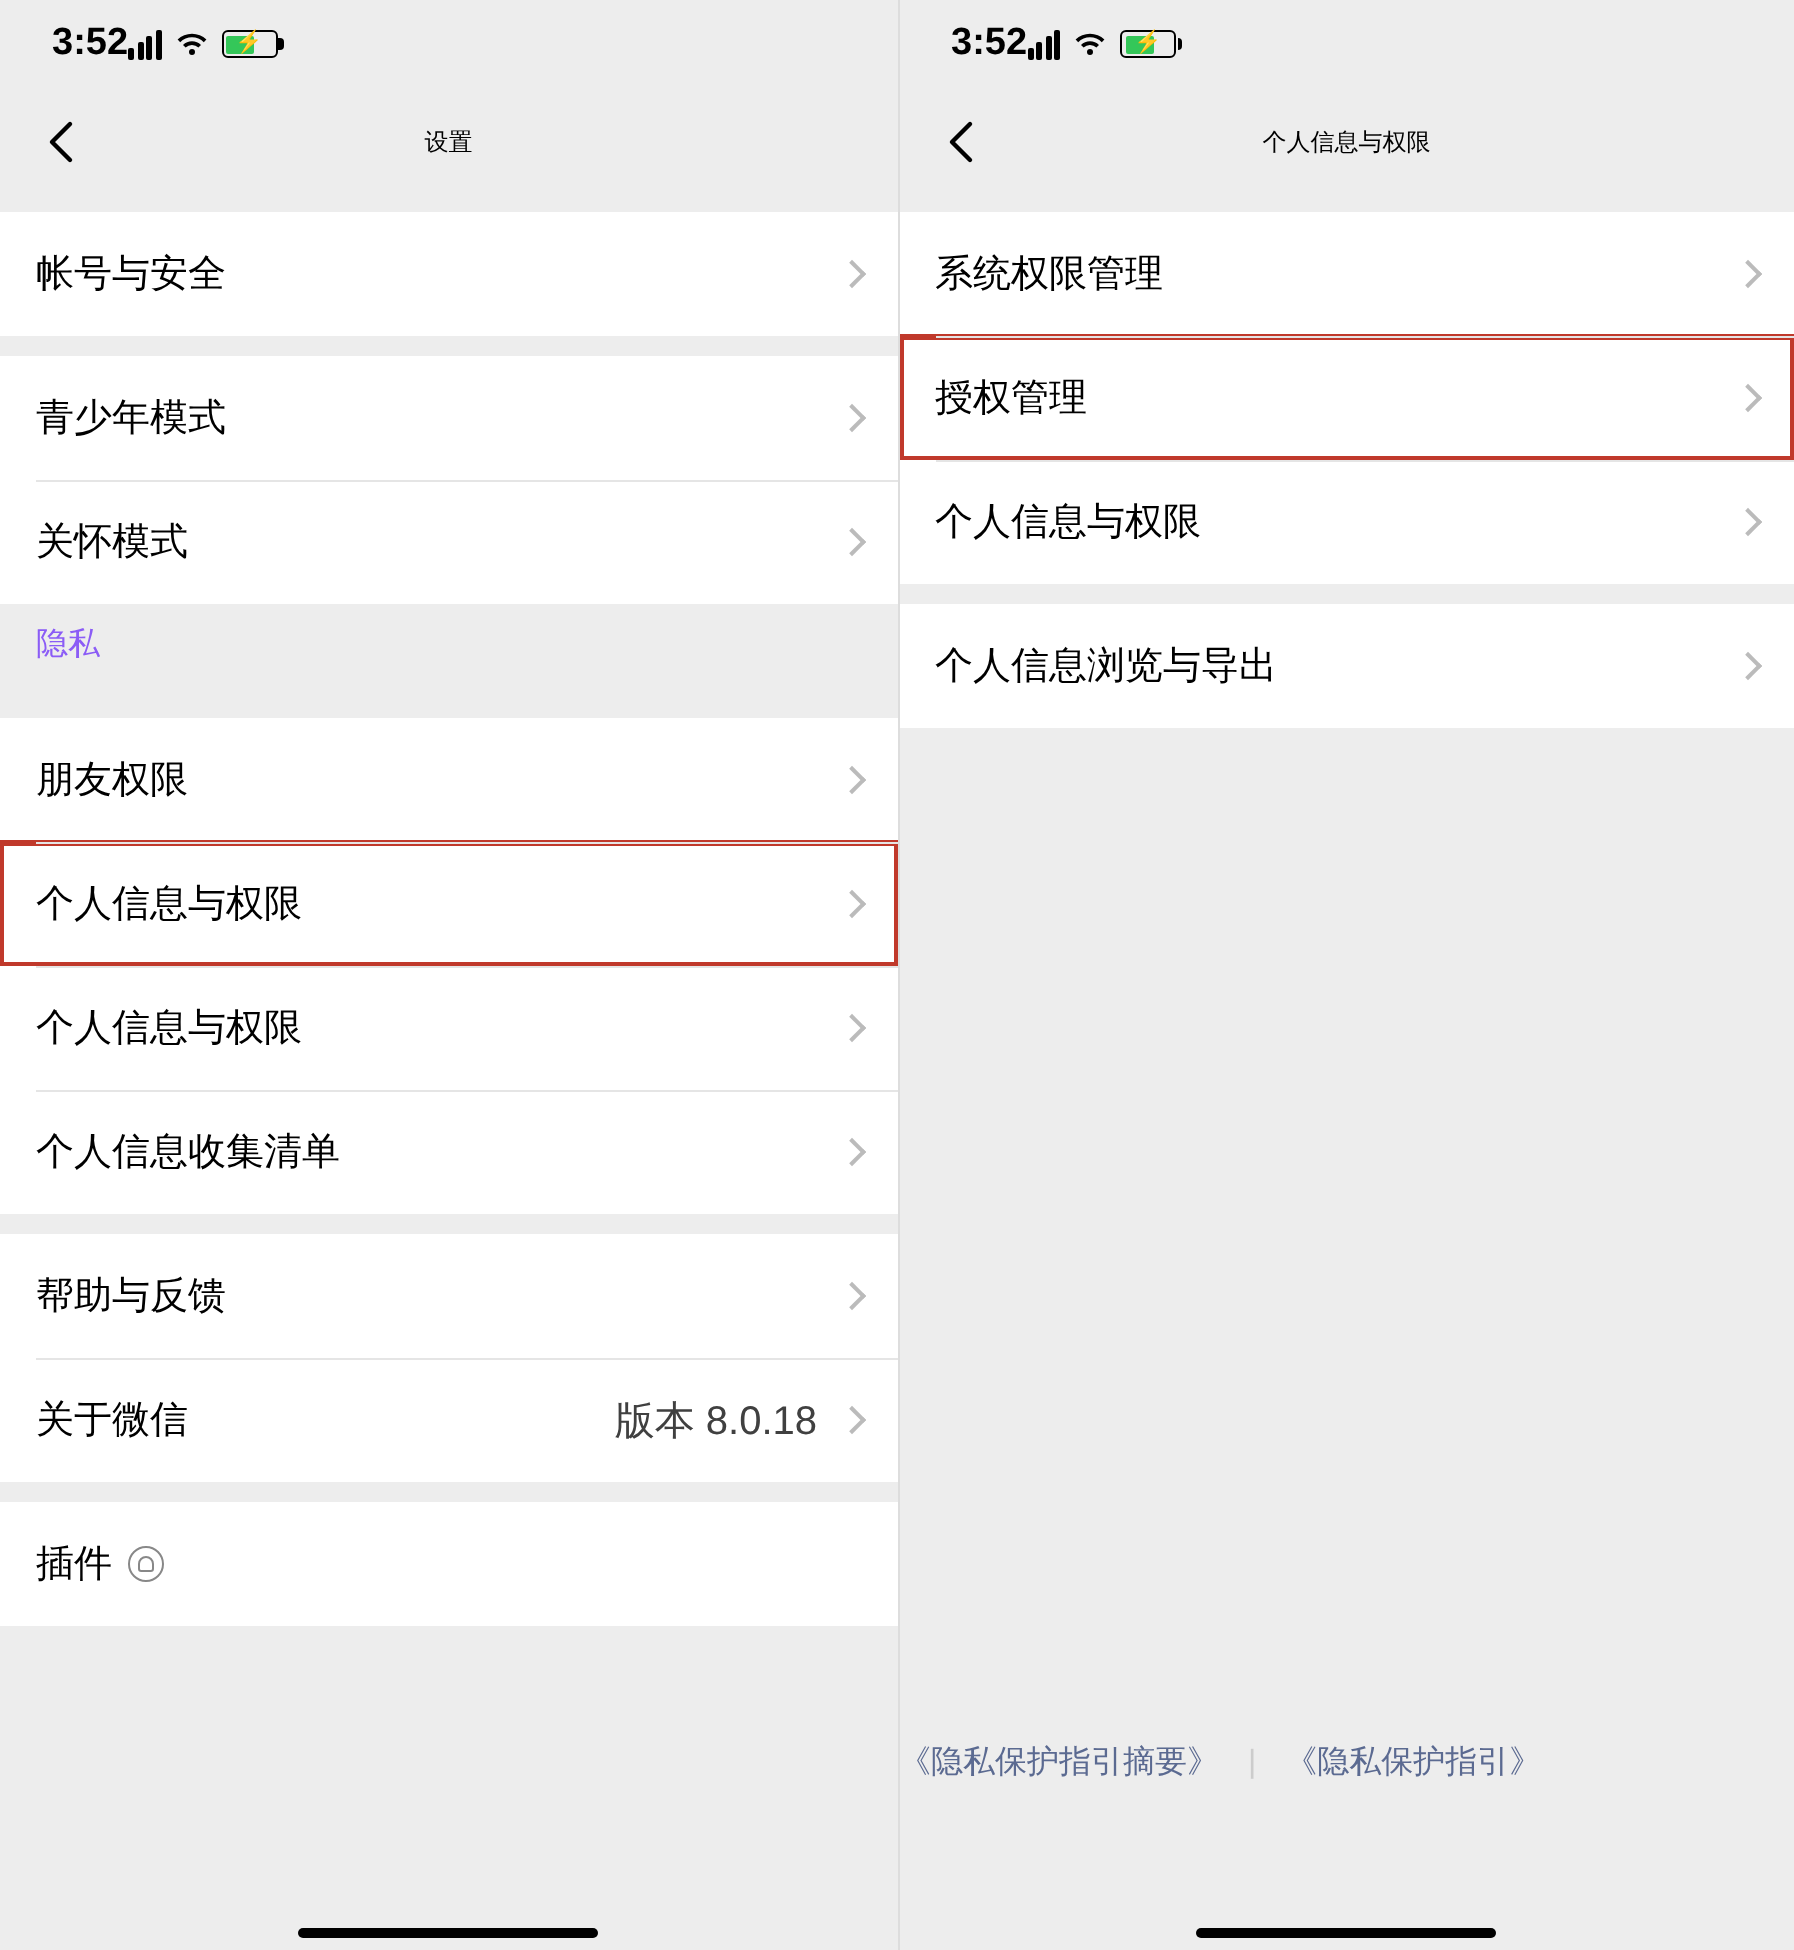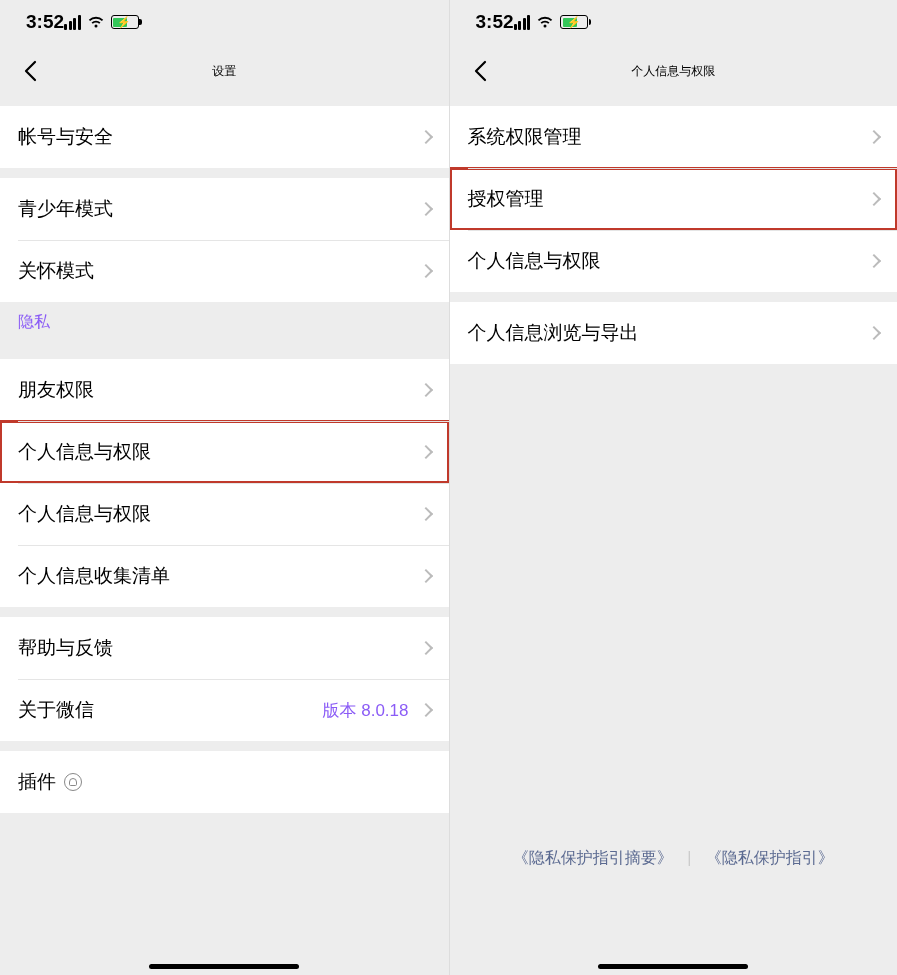--- a/index.html
+++ b/index.html
@@ -72,21 +72,21 @@
     position: relative;
   }
   .row + .row::before {
     content: "";
     position: absolute;
     top: 0; left: 18px; right: 0;
     height: 1px;
     background: #e5e5e5;
   }
   .row-label { flex: 1; font-size: 19px; color: #000; }
-  .row-sub { font-size: 17px; color: #8b5cf6; margin-right: 6px; }
+  .row-sub { font-size: 20px; color: #404040; margin-right: 6px; }
   .chevron {
     width: 10px; height: 10px;
     border-top: 2px solid #bbb;
     border-right: 2px solid #bbb;
     transform: rotate(45deg);
     margin-left: 6px;
   }
   .highlight-box {
     outline: 3px solid #c0392b;
     outline-offset: -2px;
@@ -95,23 +95,22 @@
   .home-indicator {
     position: absolute;
     bottom: 6px; left: 50%;
     transform: translateX(-50%);
     width: 150px; height: 5px;
     background: #000;
     border-radius: 3px;
   }
   .footer-links {
     position: absolute;
-    bottom: 106px;
+    bottom: 83px;
     left: 0; right: 0;
-    text-align: center;
     font-size: 16px;
     color: #5b6a91;
   }
   .footer-links .sep { color: #ccc; margin: 0 10px; }
   .lightbulb {
     width: 18px; height: 18px;
     border: 1.5px solid #888;
     border-radius: 50%;
     position: relative;
     margin-left: 8px;

